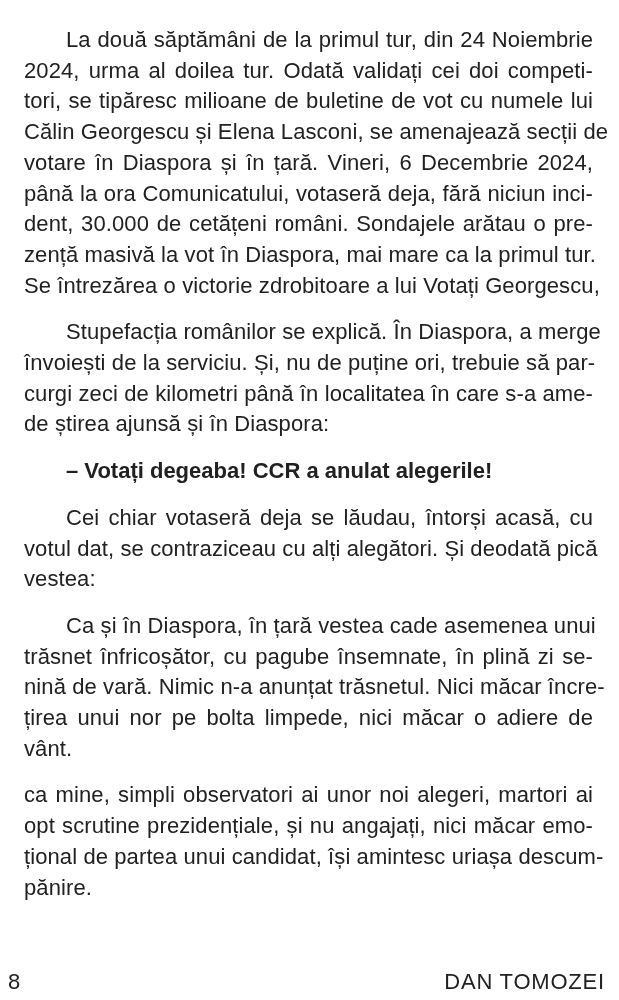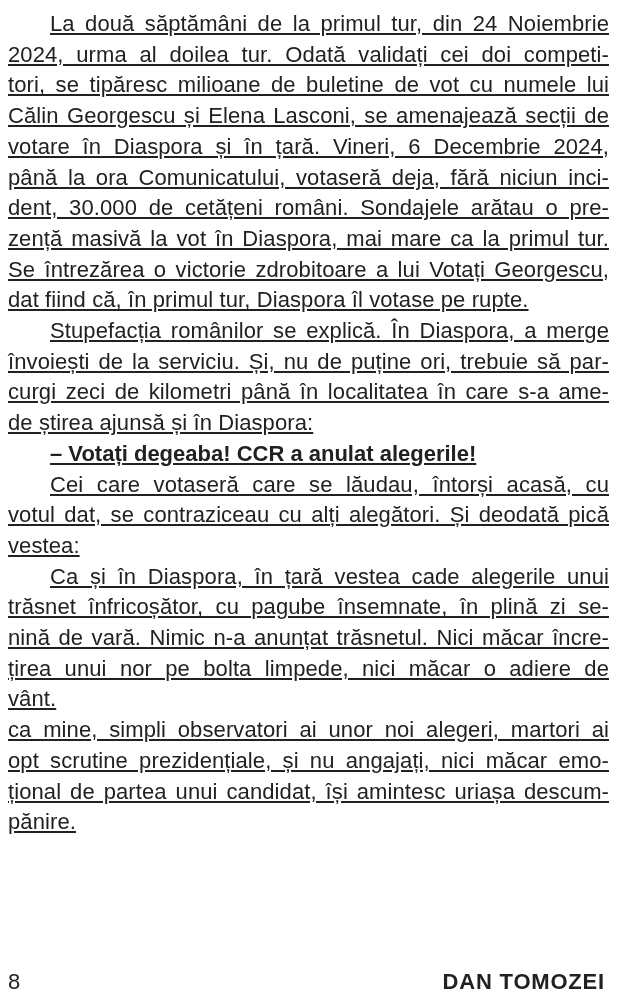--- a/index.html
+++ b/index.html
@@ -15,22 +15,21 @@
     color: #212121;
     font-family: "Liberation Sans", "DejaVu Sans", sans-serif;
   }
   .page {
     position: absolute;
     inset: 0;
     padding: 9px 10px 0 8px;
     box-sizing: border-box;
   }
   .para {
-    margin: 0;
-    text-decoration: underline;
+    margin: 16px;
   }
   .line {
     font-size: 22px;
     line-height: 30.7px;
     letter-spacing: 0.1px;
     text-align: justify;
     text-align-last: justify;
     white-space: nowrap;
   }
   .line.first {
@@ -48,56 +47,54 @@
     left: 8px;
     right: 14px;
     bottom: 5px;
     display: flex;
     justify-content: space-between;
     align-items: baseline;
     font-size: 22px;
   }
   .footer .author {
     letter-spacing: 0.8px;
-    font-weight: bold;
   }
 </style>
 </head>
 <body>
 
 <div class="page">
   <div id="page-body">
       <div class="para">
         <div class="line first">La două săptămâni de la primul tur, din 24 Noiembrie</div>
         <div class="line">2024, urma al doilea tur. Odată validați cei doi competi-</div>
         <div class="line">tori, se tipăresc milioane de buletine de vot cu numele lui</div>
         <div class="line">Călin Georgescu și Elena Lasconi, se amenajează secții de</div>
         <div class="line">votare în Diaspora și în țară. Vineri, 6 Decembrie 2024,</div>
         <div class="line">până la ora Comunicatului, votaseră deja, fără niciun inci-</div>
         <div class="line">dent, 30.000 de cetățeni români. Sondajele arătau o pre-</div>
         <div class="line">zență masivă la vot în Diaspora, mai mare ca la primul tur.</div>
         <div class="line">Se întrezărea o victorie zdrobitoare a lui Votați Georgescu,</div>
-        <div class="line last">dat fiind că, în primul tur, Diaspora îl votase pe rupte.</div>
       </div>
       <div class="para">
         <div class="line first">Stupefacția românilor se explică. În Diaspora, a merge</div>
         <div class="line">învoiești de la serviciu. Și, nu de puține ori, trebuie să par-</div>
         <div class="line">curgi zeci de kilometri până în localitatea în care s-a ame-</div>
         <div class="line last">de știrea ajunsă și în Diaspora:</div>
       </div>
       <div class="para bold">
         <div class="line first last">– Votați degeaba! CCR a anulat alegerile!</div>
       </div>
       <div class="para">
-        <div class="line first">Cei care votaseră care se lăudau, întorși acasă, cu</div>
+        <div class="line first">Cei chiar votaseră deja se lăudau, întorși acasă, cu</div>
         <div class="line">votul dat, se contraziceau cu alți alegători. Și deodată pică</div>
         <div class="line last">vestea:</div>
       </div>
       <div class="para">
-        <div class="line first">Ca și în Diaspora, în țară vestea cade alegerile unui</div>
+        <div class="line first">Ca și în Diaspora, în țară vestea cade asemenea unui</div>
         <div class="line">trăsnet înfricoșător, cu pagube însemnate, în plină zi se-</div>
         <div class="line">nină de vară. Nimic n-a anunțat trăsnetul. Nici măcar încre-</div>
         <div class="line">țirea unui nor pe bolta limpede, nici măcar o adiere de</div>
         <div class="line last">vânt.</div>
       </div>
       <div class="para">
         <div class="line">ca mine, simpli observatori ai unor noi alegeri, martori ai</div>
         <div class="line">opt scrutine prezidențiale, și nu angajați, nici măcar emo-</div>
         <div class="line">țional de partea unui candidat, își amintesc uriașa descum-</div>
         <div class="line last">pănire.</div>

